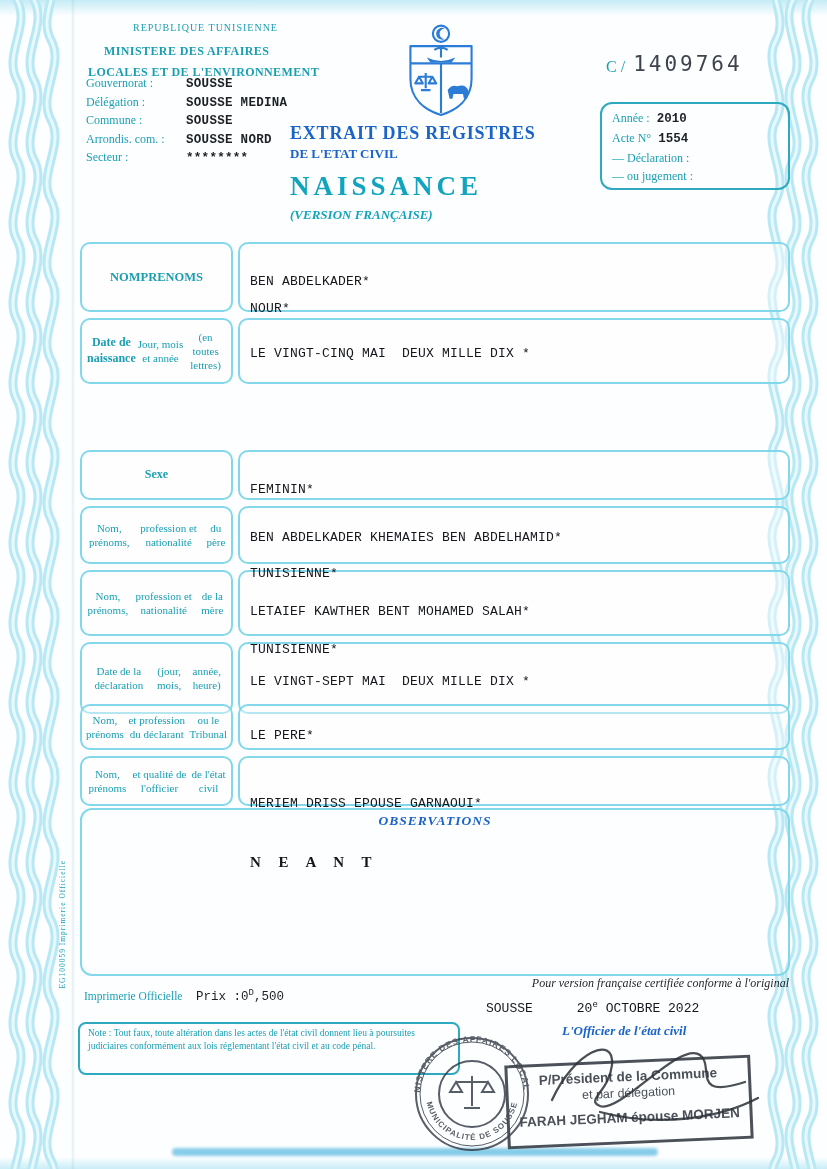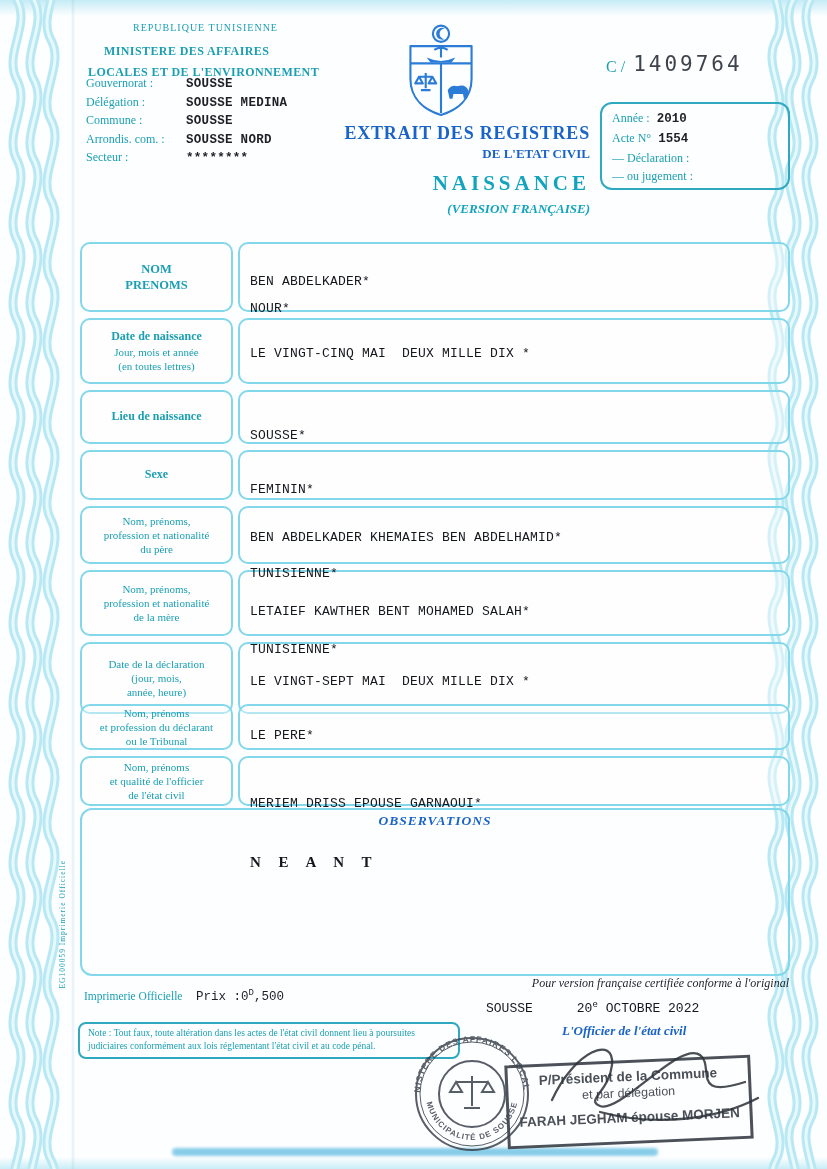--- a/index.html
+++ b/index.html
@@ -20,40 +20,40 @@
 
   
   .hdr-republic{position:absolute;left:133px;top:22px;font-size:10px;letter-spacing:1px;color:#1a9fb2;}
   .hdr-min{position:absolute;color:#1a9fb2;font-weight:bold;font-size:12px;letter-spacing:.4px;}
   .admin{position:absolute;left:86px;top:76px;}
   .admin-row{display:flex;height:18.5px;align-items:baseline;}
   .admin-label{width:100px;color:#1a9fb2;font-size:12px;}
   .typed{font-family:"Liberation Mono",monospace;color:#1c2126;}
   .admin-value{font-size:12.5px;font-weight:bold;letter-spacing:.3px;}
 
-  .title-block{position:absolute;left:290px;top:123px;width:300px;text-align:right;}
+  .title-block{position:absolute;left:290px;top:123px;width:300px;text-align:left;}
   .title1{font-size:18px;font-weight:bold;color:#1a63c8;letter-spacing:.8px;}
   .title2{font-size:13px;font-weight:bold;color:#1a63c8;margin-top:2px;}
-  .title3{font-size:21px;font-weight:bold;color:#12a4bd;letter-spacing:4px;margin-top:9px;}
+  .title3{font-size:27px;font-weight:bold;color:#12a4bd;letter-spacing:4px;margin-top:9px;}
   .title4{font-size:13px;font-style:italic;font-weight:bold;color:#12a4bd;margin-top:5px;}
 
   .serial{position:absolute;left:606px;top:52px;display:flex;align-items:flex-start;}
   .serial-prefix{color:#1a9fb2;font-size:16px;margin-right:8px;margin-top:6px;}
   .serial-number{font-family:"DejaVu Sans Mono",monospace;font-size:21px;color:#3e444c;letter-spacing:3px;}
 
   .acte-box{position:absolute;left:600px;top:102px;width:190px;height:88px;
             border:2px solid #2fa9c0;border-radius:12px;padding:5px 10px;box-sizing:border-box;
             color:#1a9fb2;font-size:12px;line-height:1.5;}
   .acte-line{white-space:nowrap;}
   .acte-val{font-family:"Liberation Mono",monospace;color:#1c2126;font-weight:bold;font-size:12.5px;margin-left:4px;}
 
   
   .row{position:absolute;left:80px;width:710px;}
   .lbl{position:absolute;left:0;top:0;bottom:0;width:153px;border:2px solid #82d8ea;border-radius:10px;
-       display:flex;flex-direction:column;justify-content:center;align-items:center;text-align:center;
+       display:flex;flex-direction:row;justify-content:center;align-items:center;text-align:center;
        color:#1a9fb2;padding:2px 4px;box-sizing:border-box;background:rgba(255,255,255,.4);}
   .lbl-line{font-size:11px;line-height:1.3;}
   .lbl-line.strong{font-weight:bold;font-size:12.5px;}
   .valbox{position:absolute;left:158px;right:0;top:0;bottom:0;border:2px solid #82d8ea;border-radius:10px;
        background:rgba(255,255,255,.4);}
   .val{position:absolute;left:10px;font-family:"Liberation Mono",monospace;font-size:13px;
        color:#14171c;white-space:pre;z-index:2;letter-spacing:.2px;}
 
   
   .obs-box{position:absolute;left:80px;top:808px;width:710px;height:168px;
@@ -64,21 +64,21 @@
        letter-spacing:7px;color:#14171c;}
 
   
   .imprimerie{position:absolute;left:84px;top:990px;color:#1a9fb2;font-size:11.5px;}
   .prix{position:absolute;left:196px;top:988px;font-size:12.5px;color:#1c2126;font-family:"Liberation Mono",monospace;}
   .prix sup,.dateline sup{font-size:9px;}
   .certify{position:absolute;right:38px;top:976px;font-style:italic;font-size:12px;color:#22262c;}
   .dateline{position:absolute;left:486px;top:1000px;font-size:13px;color:#14171c;font-family:"Liberation Mono",monospace;}
   .dateline .city{margin-right:44px;}
   .officer{position:absolute;left:562px;top:1023px;font-size:13px;font-weight:bold;font-style:italic;color:#1a63c8;}
-  .note-box{position:absolute;left:78px;top:1022px;width:382px;height:37px;border:2px solid #2fa9c0;
+  .note-box{position:absolute;left:78px;top:1022px;width:382px;height:53px;border:2px solid #2fa9c0;
        border-radius:8px;padding:3px 8px;box-sizing:border-box;color:#1a9fb2;font-size:9.5px;line-height:1.35;z-index:1;}
   .side-mark{position:absolute;left:58px;top:860px;writing-mode:vertical-rl;transform:rotate(180deg);
        font-size:7.5px;color:#1a9fb2;letter-spacing:1px;}
 
   
   .round-stamp{position:absolute;left:402px;top:1024px;z-index:2;opacity:.82;}
   .rect-stamp{position:absolute;left:506px;top:1060px;width:240px;height:78px;border:3px solid #3d434b;
        transform:rotate(-2.5deg);color:#3d434b;text-align:center;z-index:3;opacity:.92;
        font-family:"Liberation Sans",sans-serif;}
   .rect-l1{margin-top:6px;font-size:13.5px;font-weight:bold;}
@@ -199,28 +199,20 @@
     <div class="lbl">
       <div class="lbl-line strong" style="font-size:12px">Date de naissance</div>
       <div class="lbl-line">Jour, mois et année</div>
       <div class="lbl-line">(en toutes lettres)</div>
     </div>
     <div class="valbox">
       <div class="val" style="top:26px">LE VINGT-CINQ MAI  DEUX MILLE DIX *</div>
     </div>
   </div>
 
-  <div class="row" style="top:390px;height:54px">
-    <div class="lbl">
-      <div class="lbl-line strong" style="font-size:12px">Lieu de naissance</div>
-    </div>
-    <div class="valbox">
-      <div class="val" style="top:36px">SOUSSE*</div>
-    </div>
-  </div>
 
   <div class="row" style="top:450px;height:50px">
     <div class="lbl">
       <div class="lbl-line strong" style="font-size:12px">Sexe</div>
     </div>
     <div class="valbox">
       <div class="val" style="top:30px">FEMININ*</div>
     </div>
   </div>
 

